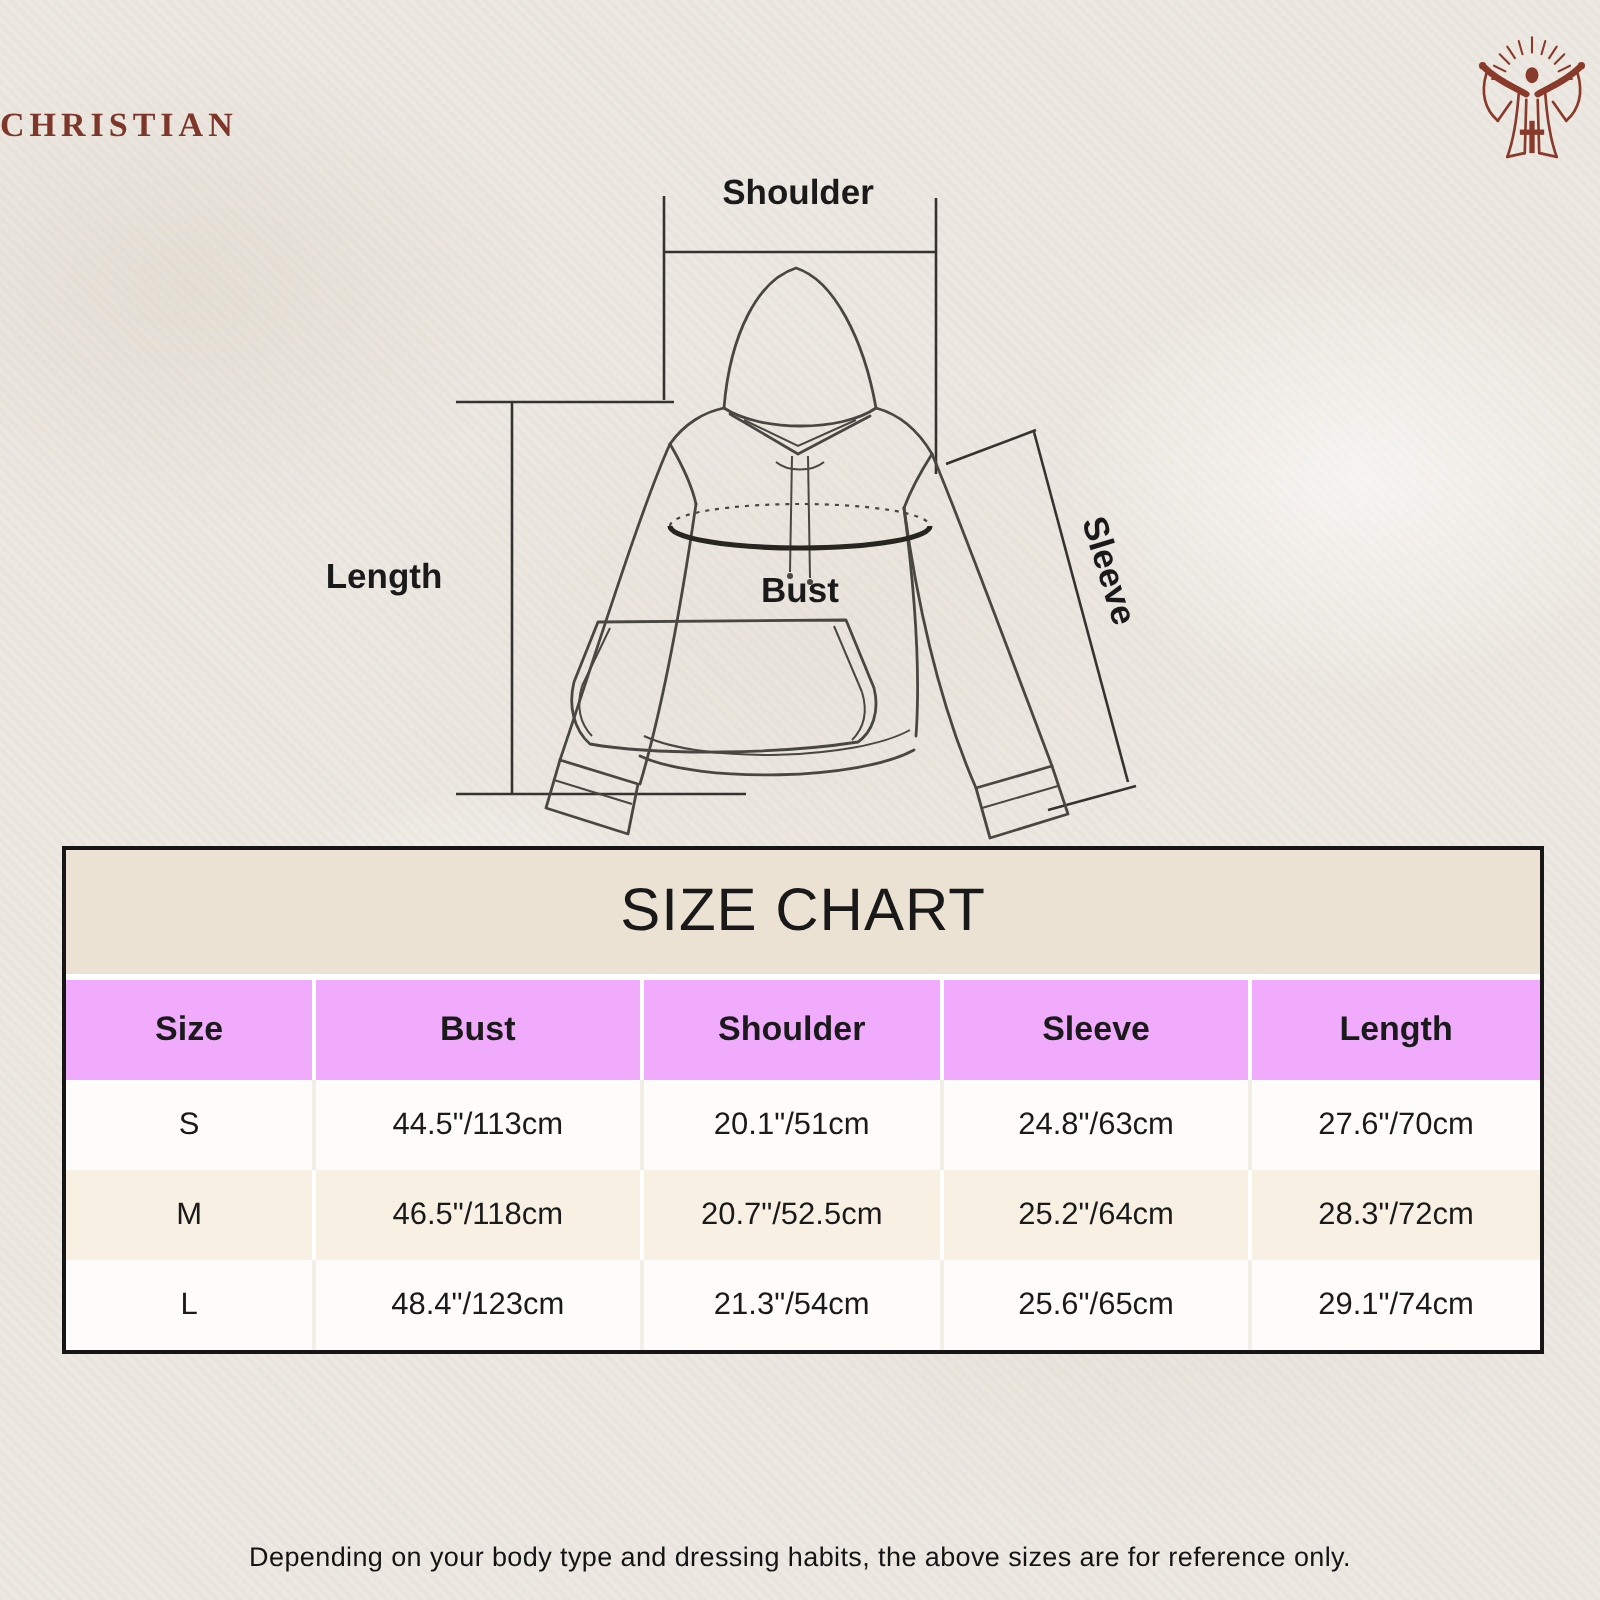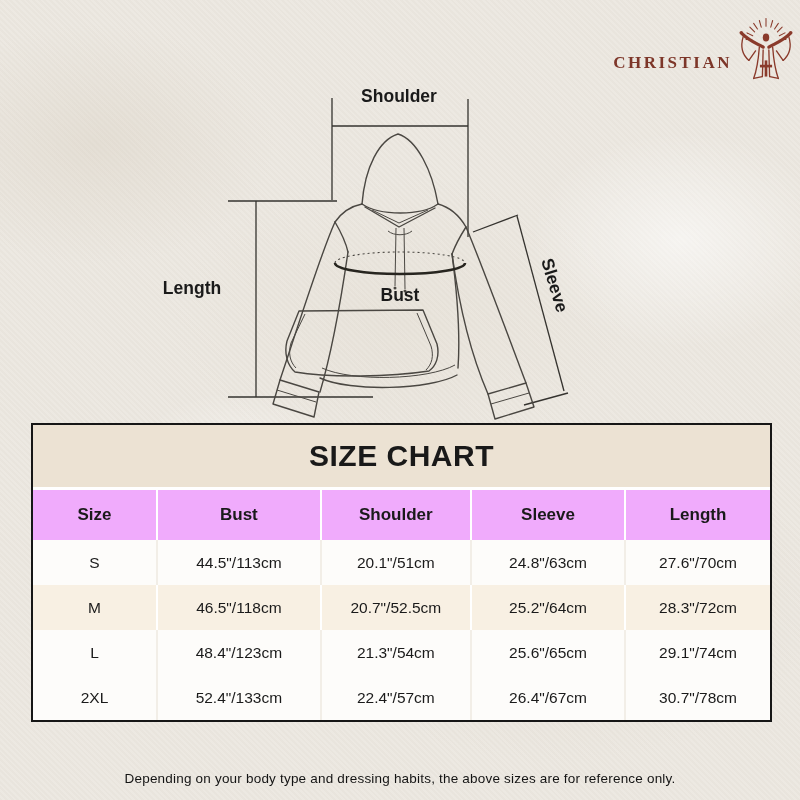--- a/index.html
+++ b/index.html
@@ -10,37 +10,37 @@
     background-image:
       radial-gradient(ellipse 300px 200px at 12% 18%, rgba(213,204,189,0.35), transparent 60%),
       radial-gradient(ellipse 250px 180px at 85% 30%, rgba(255,255,255,0.55), transparent 60%),
       radial-gradient(ellipse 400px 250px at 70% 75%, rgba(215,207,193,0.30), transparent 65%),
       radial-gradient(ellipse 200px 150px at 30% 60%, rgba(255,255,255,0.45), transparent 60%),
       radial-gradient(ellipse 350px 220px at 50% 40%, rgba(221,213,199,0.25), transparent 65%),
       repeating-linear-gradient(45deg, rgba(175,165,150,0.05) 0 2px, rgba(255,255,255,0.03) 2px 4px);
   }
   
   .logo { position:absolute; top:10px; left:0; right:0; height:72px;
-          display:flex; justify-content:flex-end; align-items:flex-end; }
+          display:flex; justify-content:space-between; align-items:flex-end; }
   .logo-text { font-family:"Liberation Serif", serif; font-size:17px; font-weight:600;
                letter-spacing:2.5px; color:#7d3629; margin-bottom:9px; white-space:nowrap; }
   .logo-figure { width:76px; height:66px; flex:0 0 auto; margin:0 -4px; }
   
   .diagram { position:absolute; left:150px; top:85px; }
   .m-line { stroke:#35332f; stroke-width:1.3; fill:none; }
   .h-line { stroke:#4a4742; stroke-width:1.4; fill:none; stroke-linecap:round; stroke-linejoin:round; }
   .h-thin { stroke:#4a4742; stroke-width:1; fill:none; }
   .diagram text { font-family:"Liberation Sans", sans-serif; font-weight:bold;
                   font-size:17.5px; fill:#1a1a1a; }
   
   .size-table { position:absolute; left:31px; top:423px; width:737px;
                 border:2px solid #161616; background:#fdfcfa; }
   .table-title { height:62px; background:#ece2d3; display:flex; align-items:center;
                  justify-content:center; gap:9px; }
-  .title-main { font-size:30px; font-weight:bold; letter-spacing:0.5px; color:#191919; }
+  .title-main { font-size:30px; font-weight:normal; letter-spacing:0.5px; color:#191919; }
   .title-sub  { font-size:18px; font-weight:bold; color:#191919; padding-top:7px; }
   .trow { display:grid; grid-template-columns:16.7% 22.2% 20.4% 20.9% 19.8%; }
   .trow > div { display:flex; align-items:center; justify-content:center; color:#1a1a1a; }
   .thead { height:50px; border-top:3px solid #fff; background:#f0abfc;
            font-weight:bold; font-size:17px; }
   .thead > div + div { border-left:2px solid #fff; }
   .drow { height:45px; font-size:15.5px; }
   .drow.beige { background:#f8f0e3; }
   .drow.beige > div + div { border-left:2px solid #fff; }
   .drow.white { background:#fdfcfa; }
@@ -189,24 +189,17 @@
       <div>25.2"/64cm</div>
       <div>28.3"/72cm</div>
     </div>
     <div class="trow drow white">
       <div>L</div>
       <div>48.4"/123cm</div>
       <div>21.3"/54cm</div>
       <div>25.6"/65cm</div>
       <div>29.1"/74cm</div>
     </div>
-    <div class="trow drow white">
-      <div>2XL</div>
-      <div>52.4"/133cm</div>
-      <div>22.4"/57cm</div>
-      <div>26.4"/67cm</div>
-      <div>30.7"/78cm</div>
-    </div>
   </div>
 
   <div class="footer-note">Depending on your body type and dressing habits, the above sizes are for reference only.</div>
 
 </div>
 
 </body></html>

